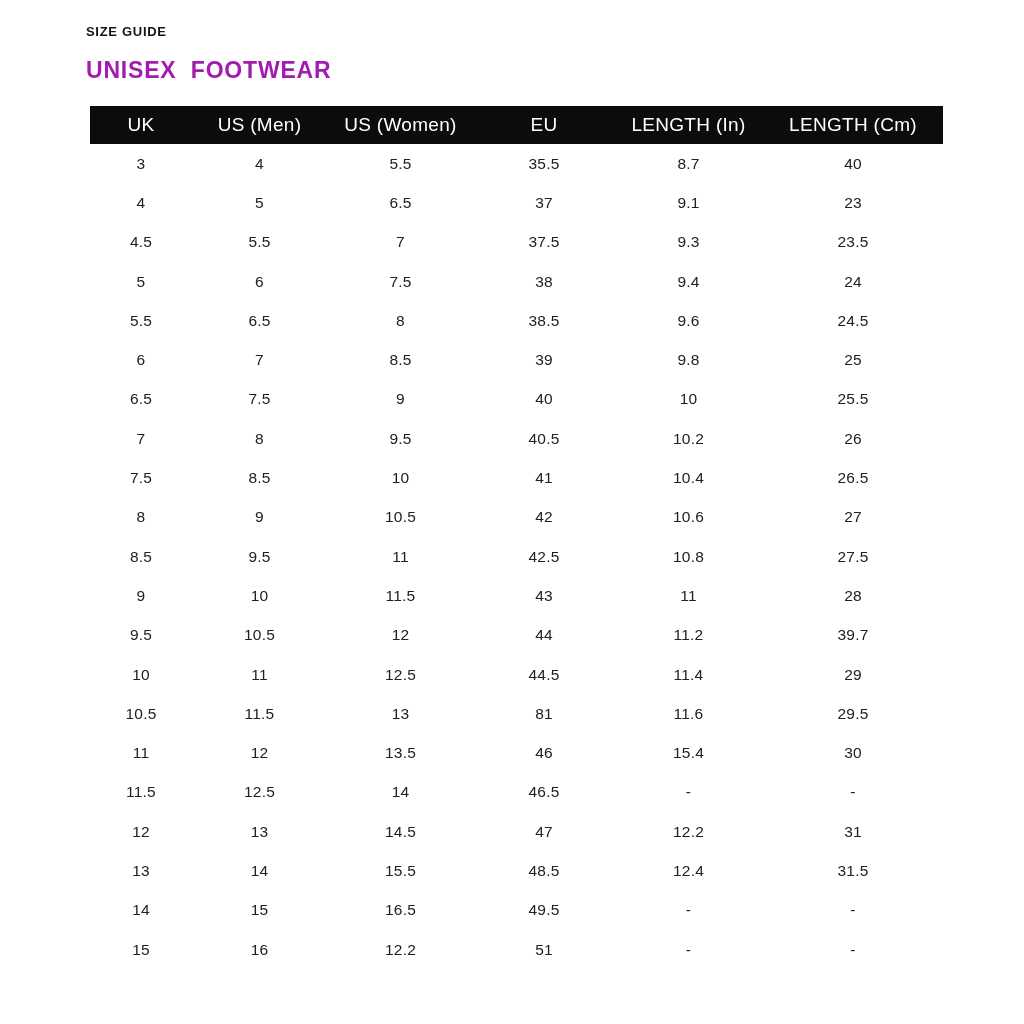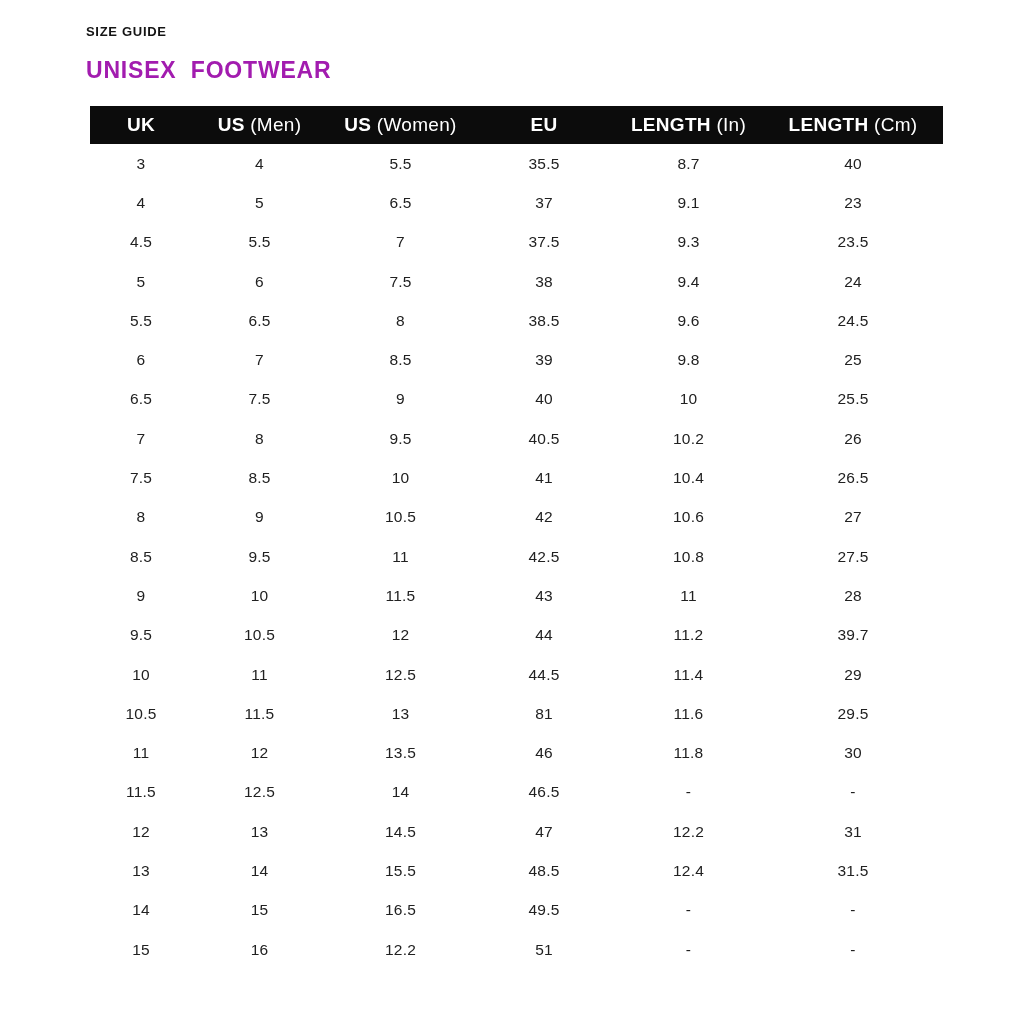--- a/index.html
+++ b/index.html
@@ -34,21 +34,21 @@
     background: #0c0c0c;
     color: #ffffff;
     height: 38px;
     font-size: 19px;
     text-align: center;
     vertical-align: middle;
     letter-spacing: 0.3px;
     white-space: nowrap;
     font-weight: 400;
   }
-  thead th .hb { font-weight: 700; }
+  thead th .hb { font-weight: 400; }
   thead th .hl { font-weight: 400; }
   tbody td {
     height: 39.3px;
     text-align: center;
     vertical-align: middle;
     font-size: 15.5px;
     color: #212121;
     letter-spacing: 0.2px;
   }
 </style>
@@ -197,21 +197,21 @@
           <td>13</td>
           <td>81</td>
           <td>11.6</td>
           <td>29.5</td>
         </tr>
         <tr>
           <td>11</td>
           <td>12</td>
           <td>13.5</td>
           <td>46</td>
-          <td>11.8</td>
+          <td>15.4</td>
           <td>30</td>
         </tr>
         <tr>
           <td>11.5</td>
           <td>12.5</td>
           <td>14</td>
           <td>46.5</td>
           <td>-</td>
           <td>-</td>
         </tr>

